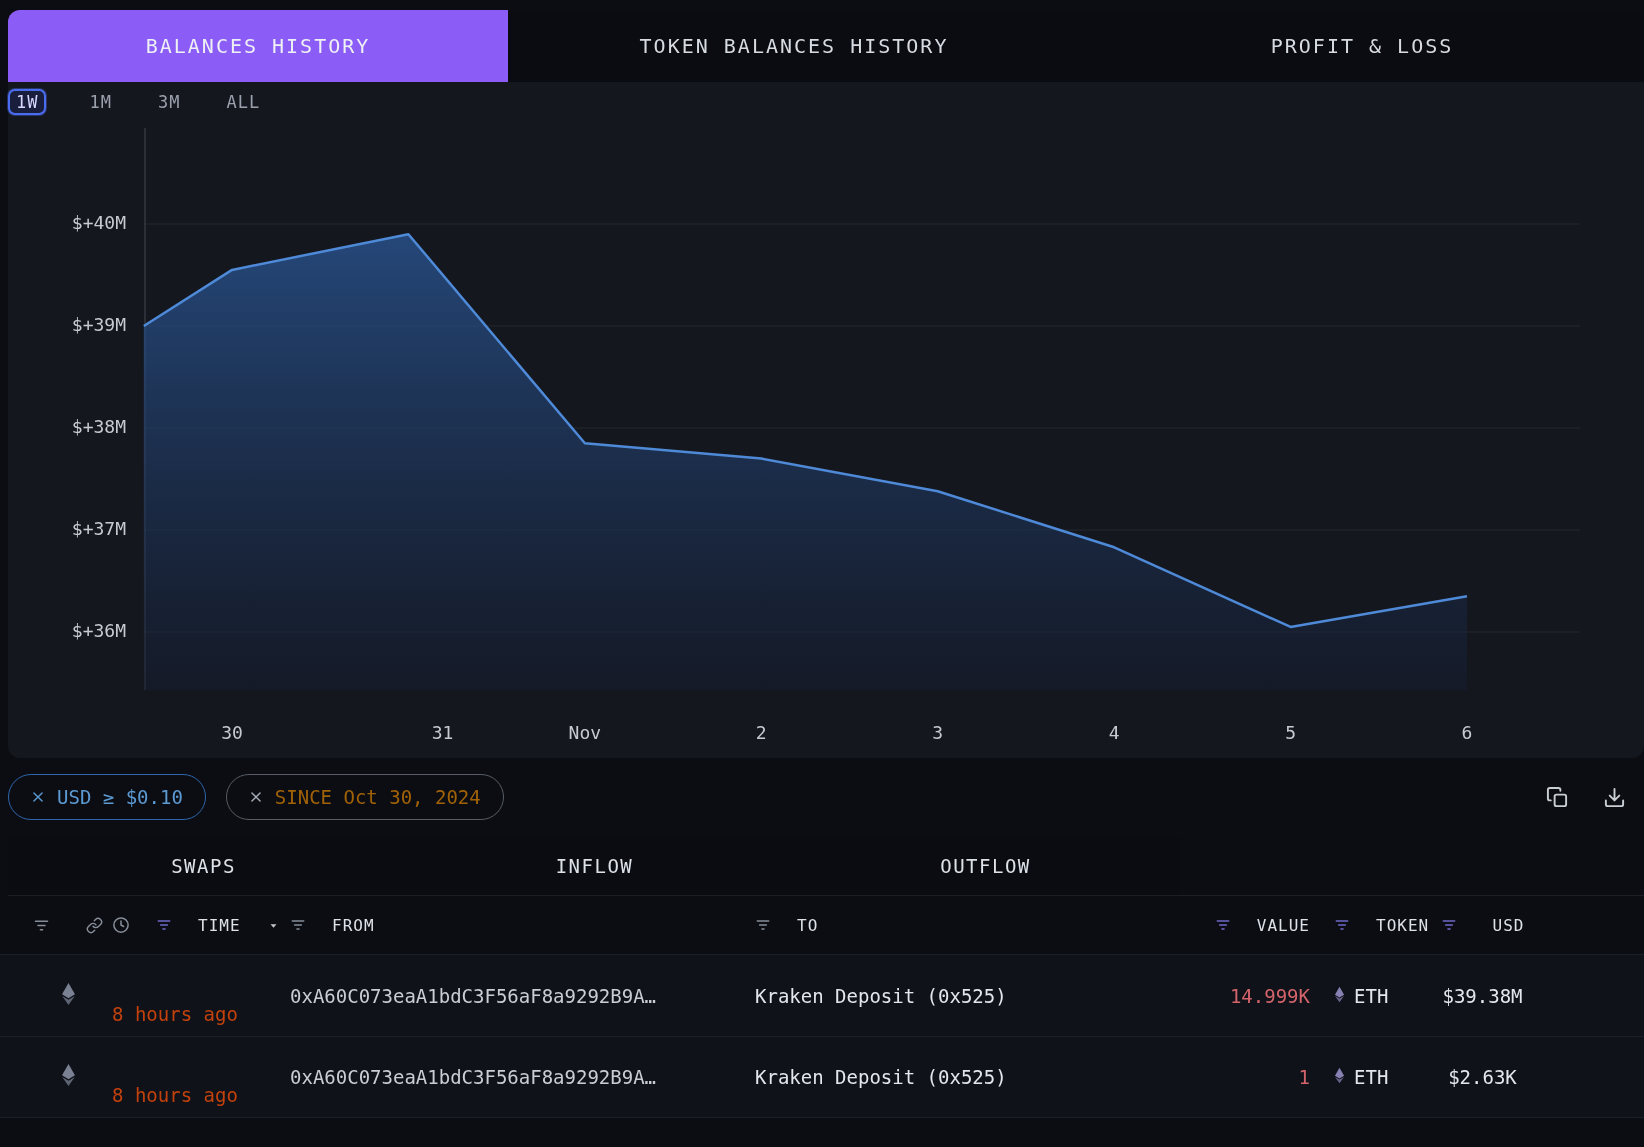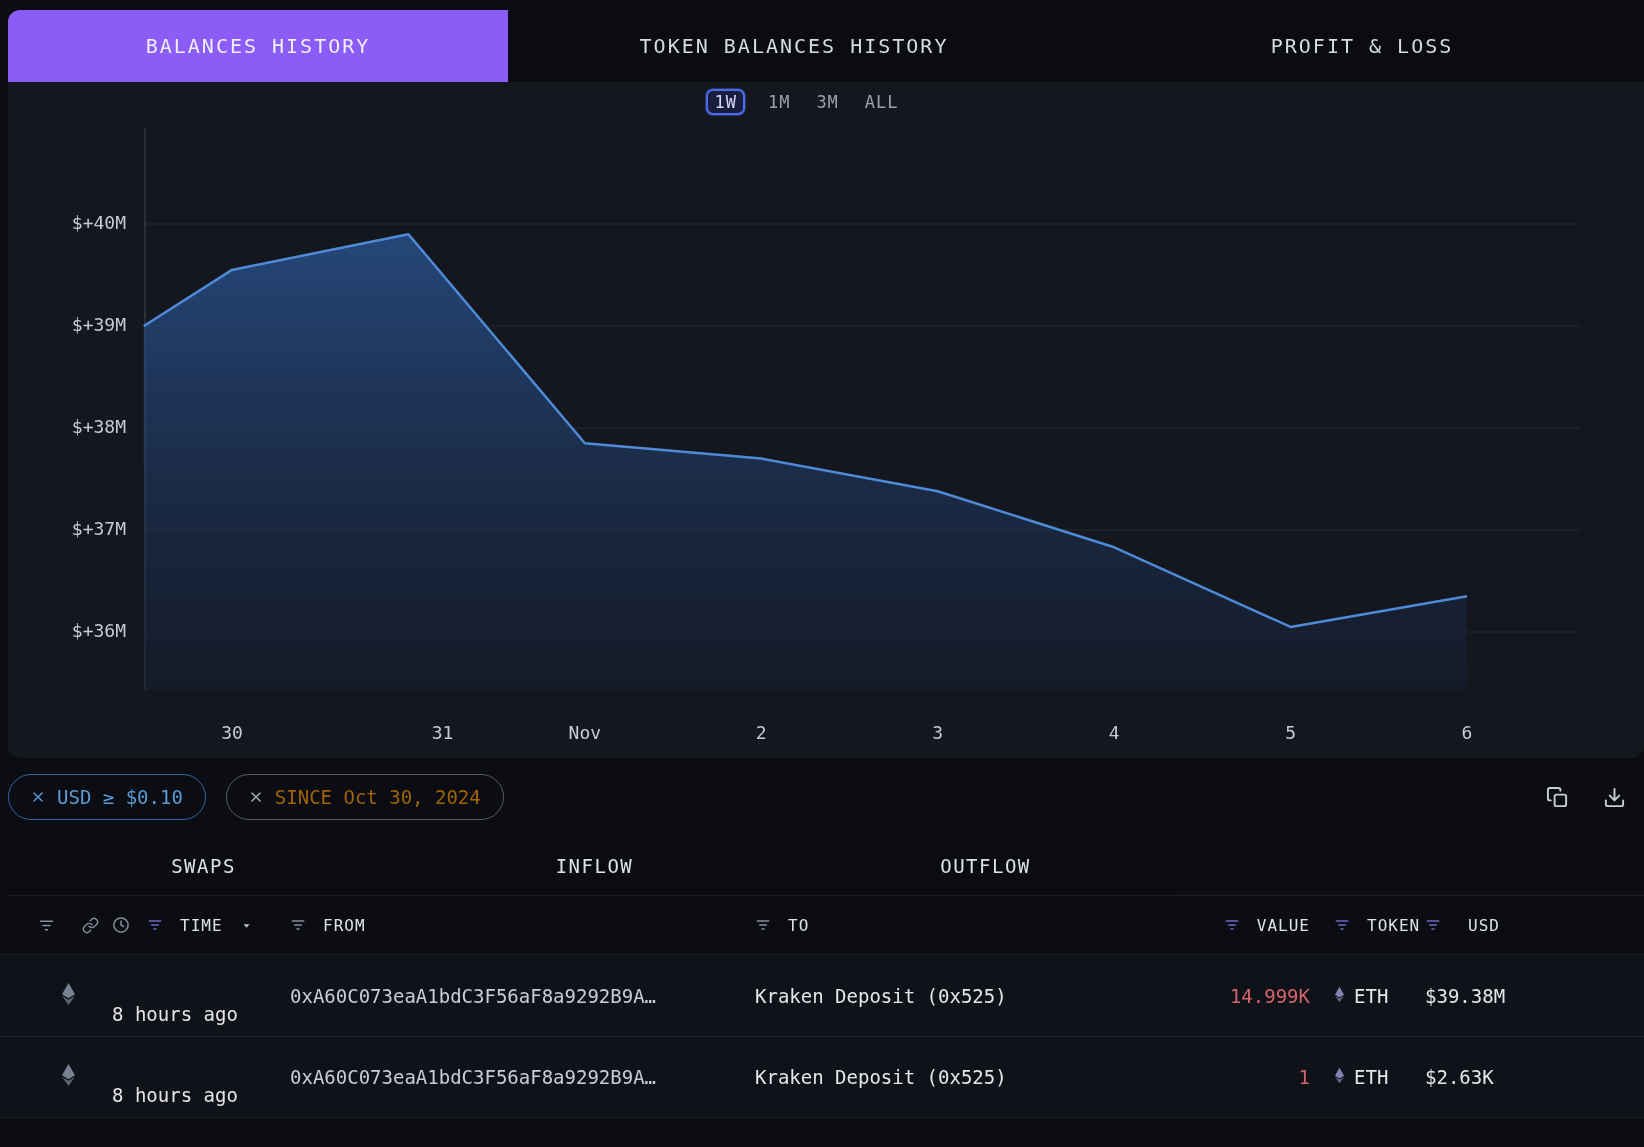--- a/index.html
+++ b/index.html
@@ -8,21 +8,21 @@
     background:#0b0d12;
     font-family:"DejaVu Sans Mono","Liberation Mono",monospace;
     color:#e6e9ee;
   }
   
   .top-panel { margin:10px 0 0 8px; width:1636px; background:#15171f; border-radius:12px 0 12px 12px; }
   .tabs { display:grid; grid-template-columns:500px 572px 1fr; height:72px; }
   .tab { display:flex; align-items:center; justify-content:center; font-size:20px;
          letter-spacing:2px; color:#d7dbe2; background:#0a0c11; cursor:pointer; white-space:nowrap; }
   .tab.active { background:#8b5cf6; color:#eef0f4; border-radius:12px 0 0 0; }
-  .range-row { height:40px; display:flex; align-items:center; justify-content:center; gap:20px; padding-right:44px; }
+  .range-row { height:40px; display:flex; align-items:center; justify-content:flex-start; gap:40px; padding-right:44px; }
   .range-btn { font:inherit; background:none; border:none; color:#9aa1ad; font-size:17px;
                letter-spacing:1px; cursor:pointer; padding:2px 3px; }
   .range-btn.selected { border:2px solid #4a6cf0; background:#191e3c; color:#d8d6ff;
                         border-radius:7px; padding:1px 6px; box-shadow:0 0 0 1px rgba(90,110,240,.35); }
   .chart-area { position:relative; height:590px; }
   .chart-area svg.chart { position:absolute; left:0; top:0; }
   .ylabels div { position:absolute; left:30px; width:88px; text-align:right;
                  font-size:18px; color:#c6cbd3; }
   .xaxis { position:relative; height:46px; }
   .xaxis div { position:absolute; top:10px; width:90px; text-align:center; font-size:18px; color:#c6cbd3; }
@@ -41,31 +41,31 @@
   .table-tabs { display:grid; grid-template-columns:repeat(4,391px); margin-left:8px; height:60px;
                 border-bottom:1px solid #1a1e26; }
   .ttab { display:flex; align-items:center; justify-content:center; font-size:19px; letter-spacing:1.5px;
           color:#dde1e8; background:#0a0c11; cursor:pointer; }
   .ttab.active { background:#15171f; color:#eef0f4; border-radius:10px 10px 0 0; }
   .grid-cols { display:grid; grid-template-columns:64px 190px 465px 395px 160px 115px 115px;
                padding:0 104px 0 36px; align-items:center; }
   .cell { display:flex; align-items:center; min-width:0; }
   .c-time { padding-left:12px; }
   .c-value { justify-content:flex-end; }
-  .c-usd { justify-content:flex-start; }
+  .c-usd { justify-content:center; }
   .c-token { padding-left:24px; gap:9px; }
   .thead { height:58px; font-size:16px; letter-spacing:1px; color:#dde1e8; }
-  .thead .cell { gap:17px; }
+  .thead .cell { gap:26px; }
   .hic { color:#878e99; display:flex; align-items:center; cursor:pointer; }
   .hic.purple { color:#6f68c9; }
   .hlabel { cursor:pointer; white-space:nowrap; }
   .trow { height:82px; background:#0f1219; border-top:1px solid #1b1f28; font-size:19px; cursor:pointer; }
   .trow:last-of-type { border-bottom:1px solid #1b1f28; }
   .c-icon { justify-content:center; }
-  .time-link { color:#e5e5e5; text-decoration:none; white-space:nowrap; cursor:pointer;margin-top:36px; }
+  .time-link { color:#c2410c; text-decoration:none; white-space:nowrap; cursor:pointer;margin-top:36px; }
   .addr { color:#c9cdd4; white-space:nowrap; overflow:hidden; }
   .to-ent { color:#e3e6eb; white-space:nowrap; }
   .neg { color:#d4646b; }
   .tok { color:#e3e6eb; }
   .usd-val { color:#e3e6eb; }
 </style>
 </head>
 <body>
 
 <div>

